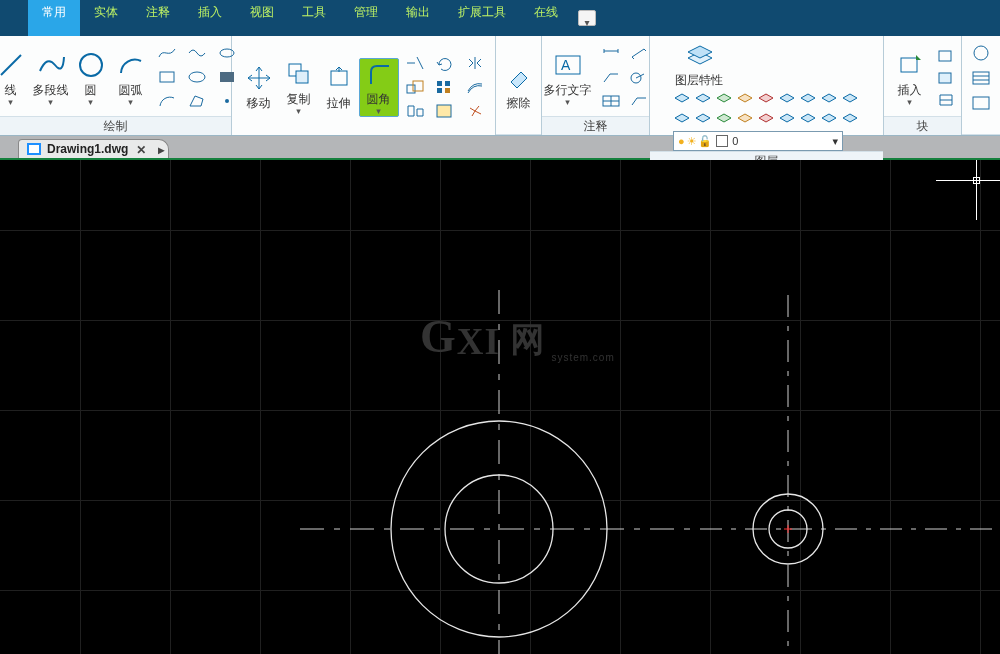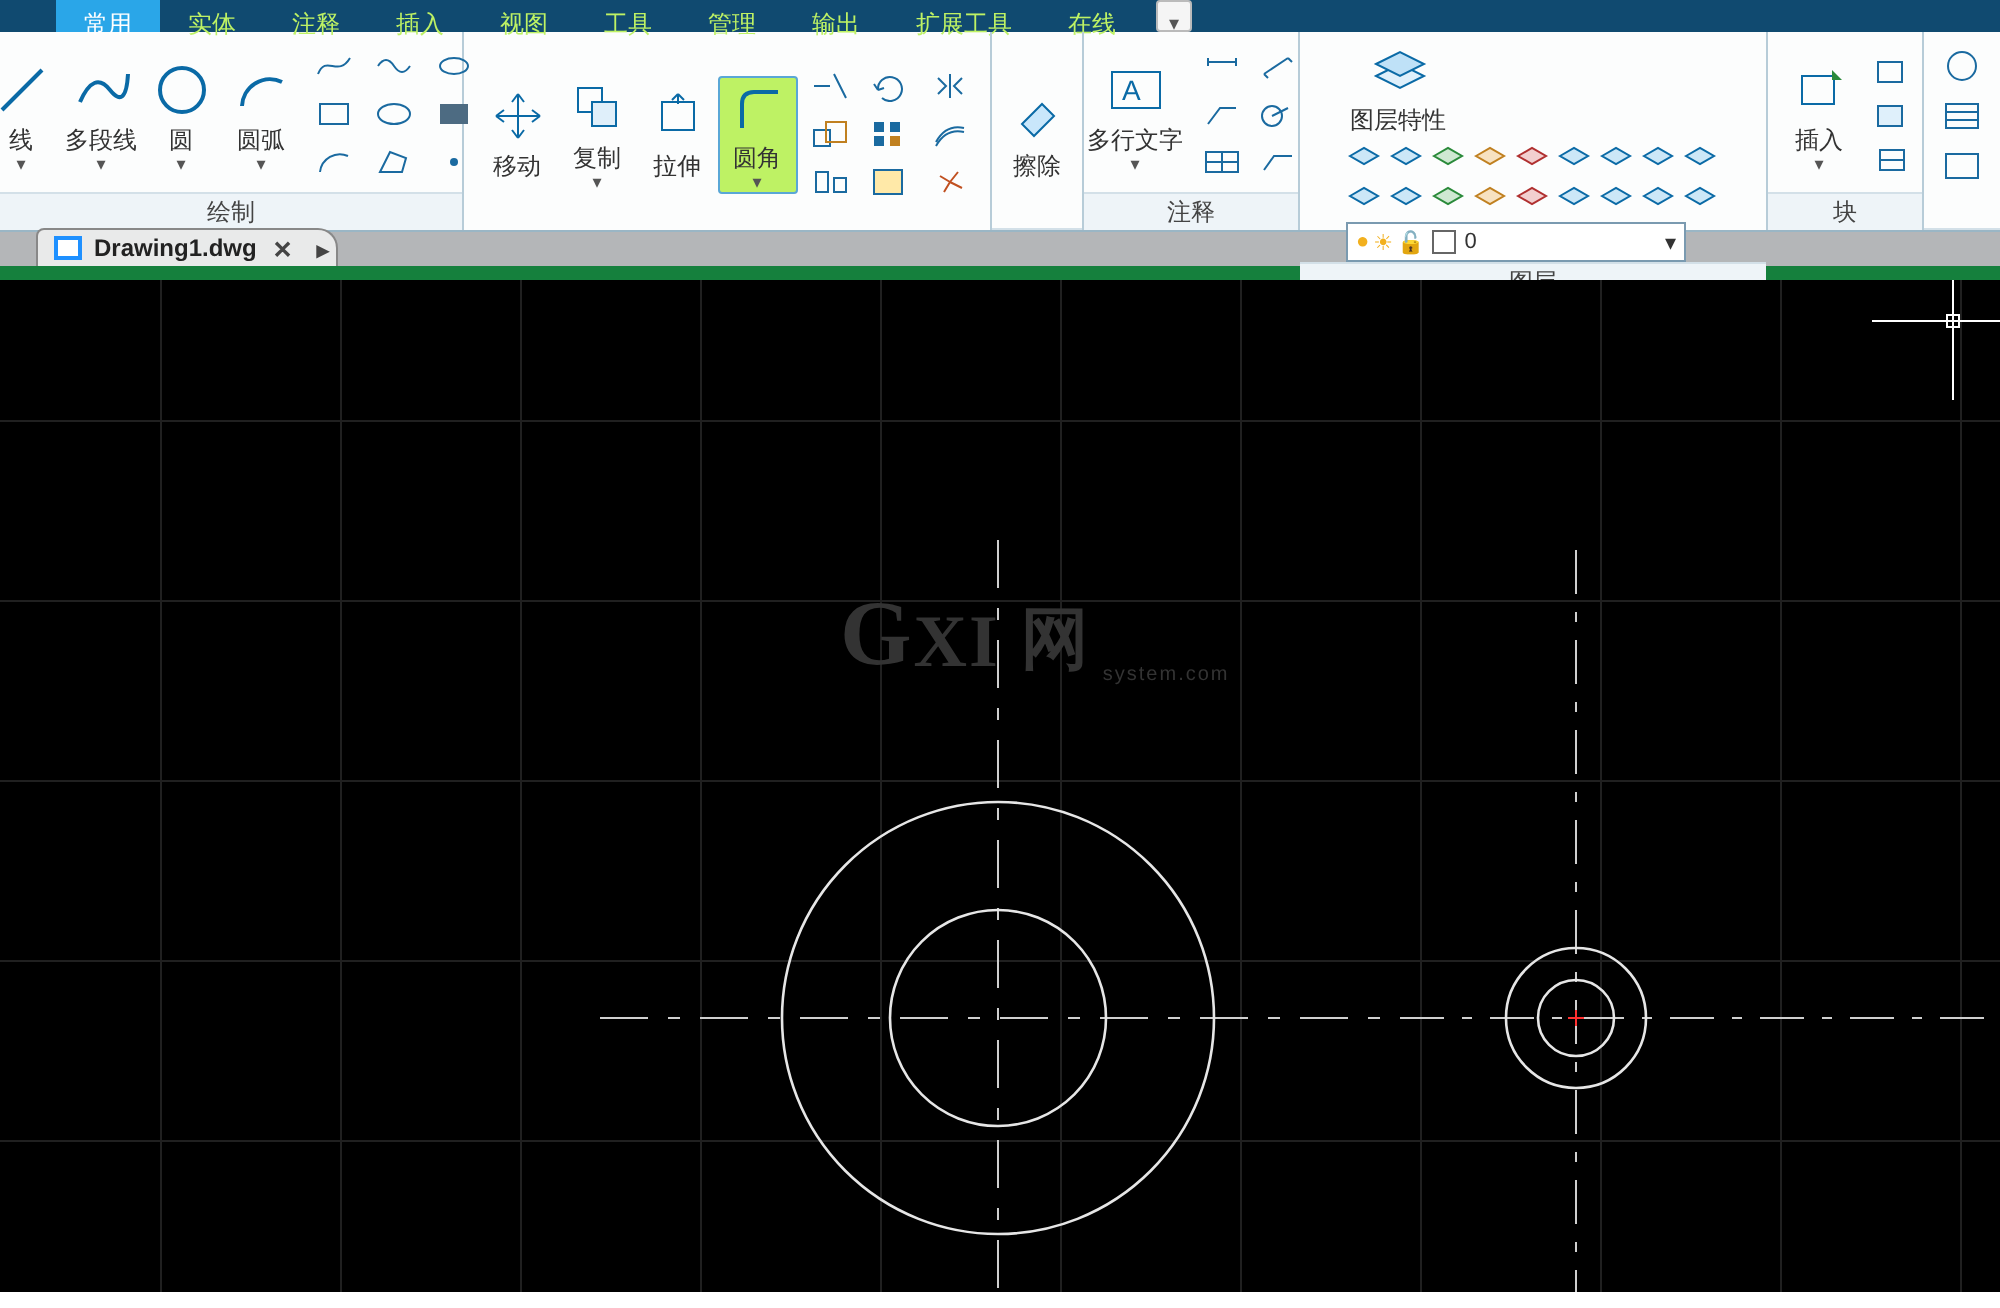--- a/index.html
+++ b/index.html
@@ -9,21 +9,21 @@
     font-size: 12px;
     background: #fff;
     overflow: hidden;
     position: relative;
   }
 
   
   .menu-bar {
     display: flex;
     align-items: stretch;
-    height: 16px;
+    height: 36px;
     background: #104a70;
     color: #fff;
     padding-left: 28px;
   }
   .menu-bar .tab {
     padding: 0 14px;
     line-height: 24px;
     color: #bef264;
     cursor: pointer;
     font-size: 12px;
@@ -83,21 +83,21 @@
     width: 24px; height: 20px;
     display:flex; align-items:center; justify-content:center;
     cursor: pointer;
   }
 
   
   .doctab-strip {
     height: 24px; background: #b4b6b8;
     display: flex; align-items: flex-end;
     padding-left: 18px;
-    border-bottom: 7px solid #15803d;
+    border-bottom: 2px solid #15803d;
   }
   .doctab {
     background: #e9eaea;
     border: 1px solid #888; border-bottom: none;
     border-radius: 4px 10px 0 0;
     padding: 2px 40px 2px 8px;
     position: relative;
     font-size: 12px; font-weight: bold;
     color: #222;
     display: flex; align-items: center;
@@ -282,21 +282,21 @@
       </div>
       <div class="big-tool">
         <div class="ticon">
             <svg width="28" height="28">
               <rect x="6" y="7" width="16" height="14" stroke="#0a6aa6" fill="none"></rect>
               <path d="M14 3l-3 3M14 3l3 3M14 3v5" stroke="#0a6aa6"></path>
             </svg>
           </div>
         <div class="lbl">拉伸</div>
       </div>
-      <div class="big-tool" style="background:#bef264;border:1px solid #5aa7d6;border-radius:2px">
+      <div class="big-tool" style="background:#84cc16;border:1px solid #5aa7d6;border-radius:2px">
         <div class="ticon">
             <svg width="28" height="28">
               <path d="M6 24 V12 Q6 6 12 6 H24" stroke="#0a6aa6" fill="none" stroke-width="2"></path>
             </svg>
           </div>
         <div class="lbl">圆角</div>
           <div class="chev">▾</div>
       </div>
       <div class="small-grid">
         <div class="sicon">

